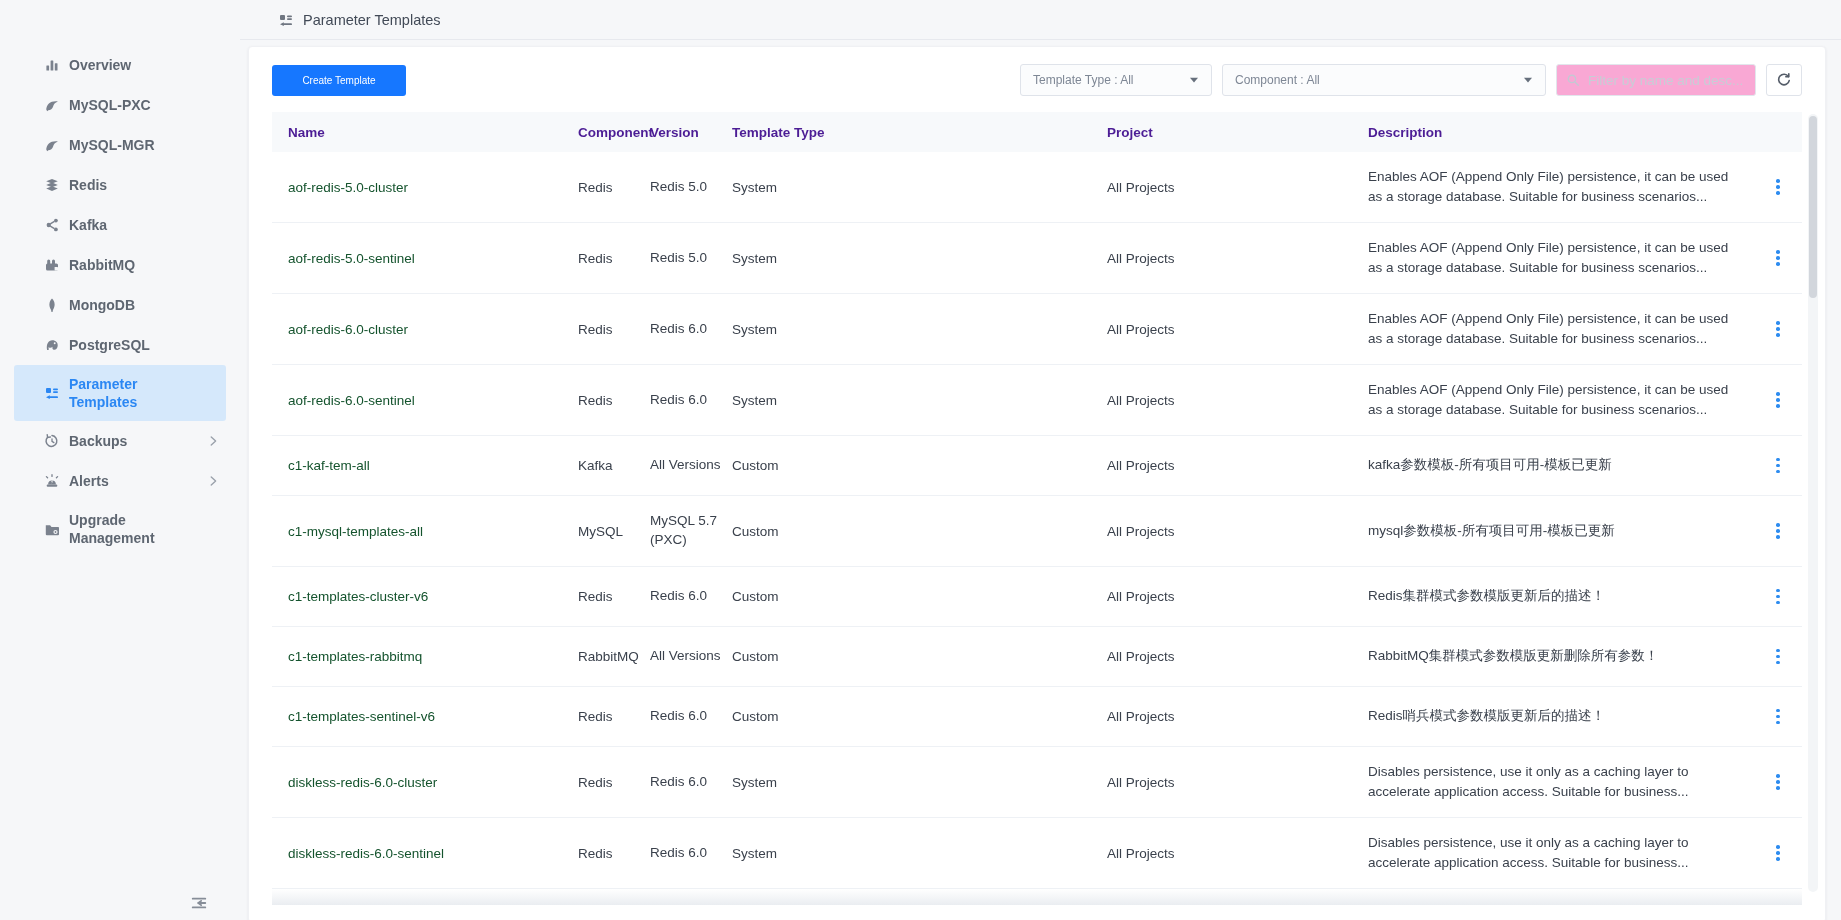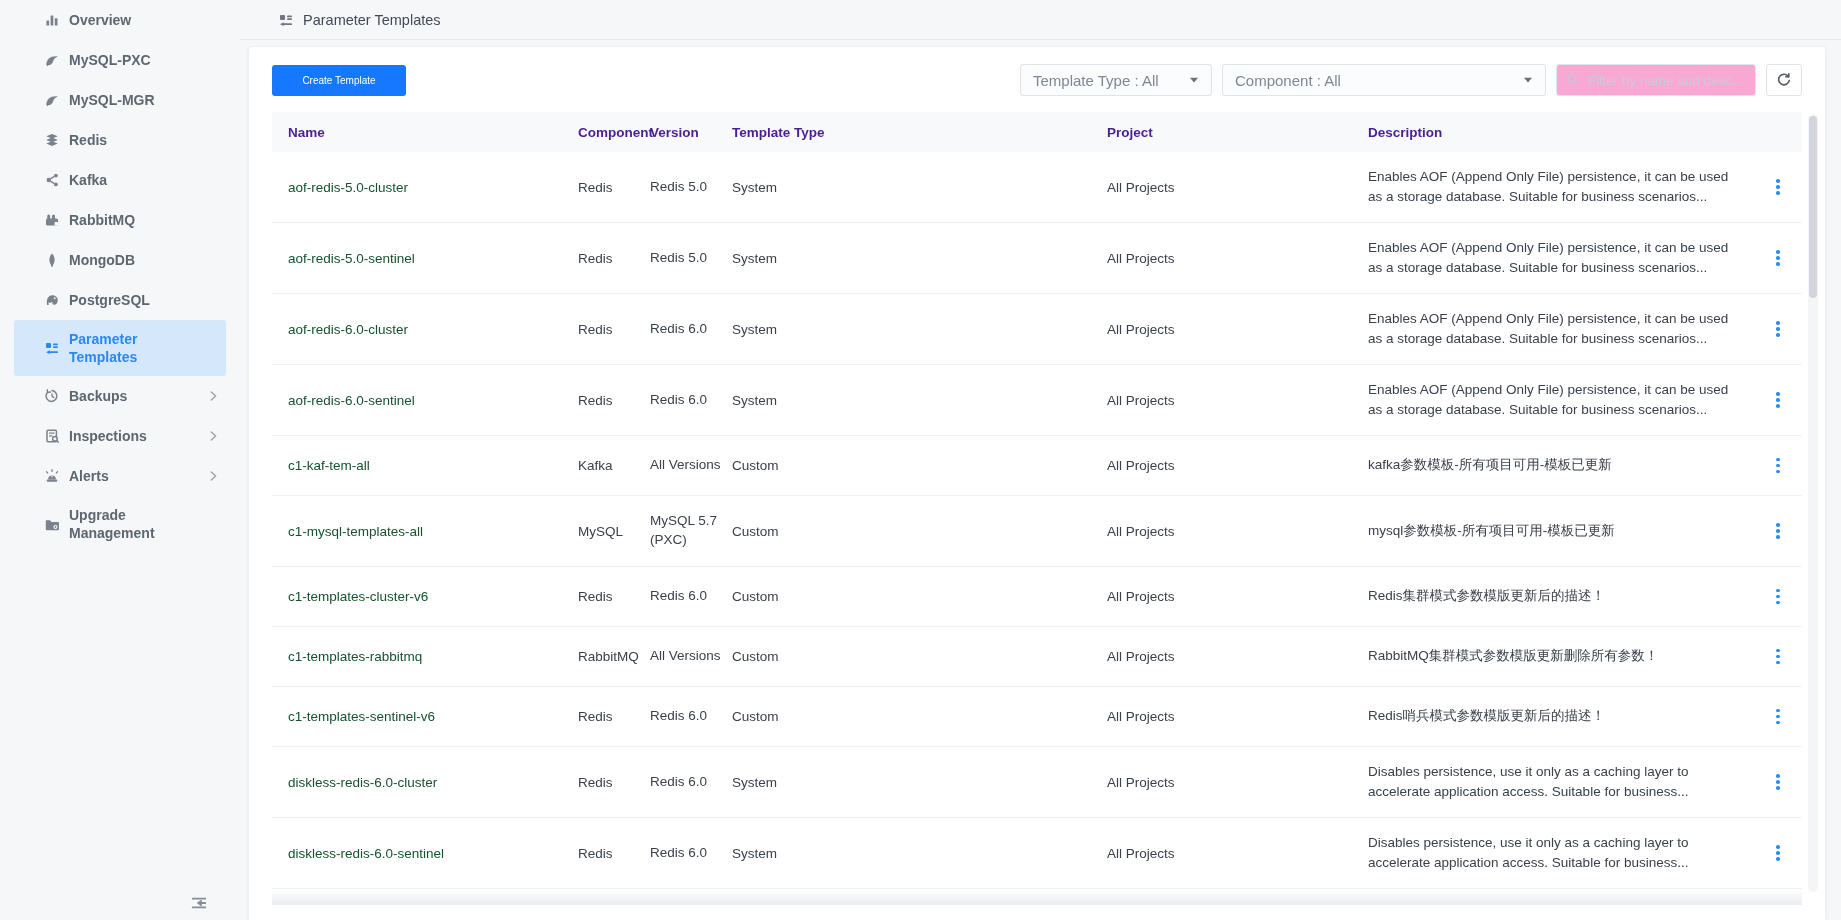--- a/index.html
+++ b/index.html
@@ -6,21 +6,21 @@
   body{
     width:1841px;height:920px;overflow:hidden;
     background:#f6f7f9;
     font-family:"Liberation Sans","DejaVu Sans",sans-serif;
     display:flex;
     -webkit-font-smoothing:antialiased;
   }
   svg{display:block}
 
   
-  .sidebar{width:240px;flex:none;position:relative;box-sizing:border-box}
+  .sidebar{width:240px;flex:none;position:relative;padding-top:45px;box-sizing:border-box}
   .side-item{
     display:flex;align-items:center;min-height:40px;margin:0 14px;
     padding:4px 6px 4px 30px;border-radius:3px;box-sizing:border-box;cursor:pointer;
   }
   .side-item.tall{min-height:56px}
   .side-icon{width:16px;height:16px;flex:none;color:#7b828e;display:flex;align-items:center;justify-content:center}
   .side-label{margin-left:9px;font-size:14px;font-weight:600;color:#5dururu;color:#5e6671;line-height:1.32;max-width:104px}
   .side-chevron{margin-left:auto;width:14px;height:14px;color:#9aa1ab;flex:none}
   .side-item.active{background:#d5e8fb}
   .side-item.active .side-label,.side-item.active .side-icon{color:#2b87f3}
@@ -40,21 +40,21 @@
 
   
   .toolbar{display:flex;align-items:center;height:32px;flex:none}
   .btn-create{
     width:134px;height:31px;border:none;border-radius:3px;background:#1677ff;
     color:#fff;font-size:10px;font-family:inherit;cursor:pointer;
   }
   .toolbar-right{margin-left:auto;display:flex;align-items:center;gap:10px}
   .select{
     height:32px;border:1px solid #dfe3ea;border-radius:3px;background:#fbfcfd;
-    display:flex;align-items:center;padding:0 12px;font-size:15px;color:#7e8795;
+    display:flex;align-items:center;padding:0 12px;font-size:12px;color:#7e8795;
     box-sizing:border-box;cursor:pointer;
   }
   .select.tt{width:192px}
   .select.comp{width:324px}
   .caret{margin-left:auto;color:#666f7c;width:10px;height:10px}
   .search{
     width:200px;height:32px;border:1px solid #e2e6ec;border-radius:3px;background:#f9a8d4;
     display:flex;align-items:center;padding:0 9px;box-sizing:border-box;gap:6px;
   }
   .search-icon{width:14px;height:14px;color:#c3c9d3;flex:none}
@@ -196,36 +196,20 @@
         </span>
     <span class="side-label">Backups</span>
     <span class="side-chevron">
       <svg viewBox="0 0 16 16" width="14" height="14" fill="none" stroke="currentColor" stroke-width="1.6" stroke-linecap="round" stroke-linejoin="round">
             <path d="M6 3.5 L11 8 L6 12.5"></path>
           </svg>
     </span>
   </div>
       <div class="side-item">
     <span class="side-icon">
-          <svg viewBox="0 0 16 16" width="16" height="16" fill="none" stroke="currentColor" stroke-width="1.5">
-            <rect x="3" y="2.2" width="9.4" height="11.6" rx="1"></rect>
-            <path d="M5 5.2h5.4M5 7.8h3.4" stroke-width="1.2"></path>
-            <circle cx="10.9" cy="10.8" r="2.3" fill="#f6f7f9"></circle>
-            <path d="M12.6 12.5 L14.3 14.2" stroke-linecap="round"></path>
-          </svg>
-        </span>
-    <span class="side-label">Inspections</span>
-    <span class="side-chevron">
-      <svg viewBox="0 0 16 16" width="14" height="14" fill="none" stroke="currentColor" stroke-width="1.6" stroke-linecap="round" stroke-linejoin="round">
-            <path d="M6 3.5 L11 8 L6 12.5"></path>
-          </svg>
-    </span>
-  </div>
-      <div class="side-item">
-    <span class="side-icon">
           <svg viewBox="0 0 16 16" width="16" height="16" fill="currentColor">
             <path d="M4.1 11.4 a3.9 3.9 0 0 1 7.8 0 Z"></path>
             <rect x="2.7" y="11.4" width="10.6" height="2.3" rx="1"></rect>
             <path d="M8 3.4 V1.7 M3.6 4.8 L2.4 3.6 M12.4 4.8 L13.6 3.6" stroke="currentColor" stroke-width="1.3" stroke-linecap="round"></path>
             <polygon points="8.5,6.6 7.2,8.9 8,8.9 7.5,10.8 9,8.4 8.2,8.4" fill="#f6f7f9"></polygon>
           </svg>
         </span>
     <span class="side-label">Alerts</span>
     <span class="side-chevron">
       <svg viewBox="0 0 16 16" width="14" height="14" fill="none" stroke="currentColor" stroke-width="1.6" stroke-linecap="round" stroke-linejoin="round">

